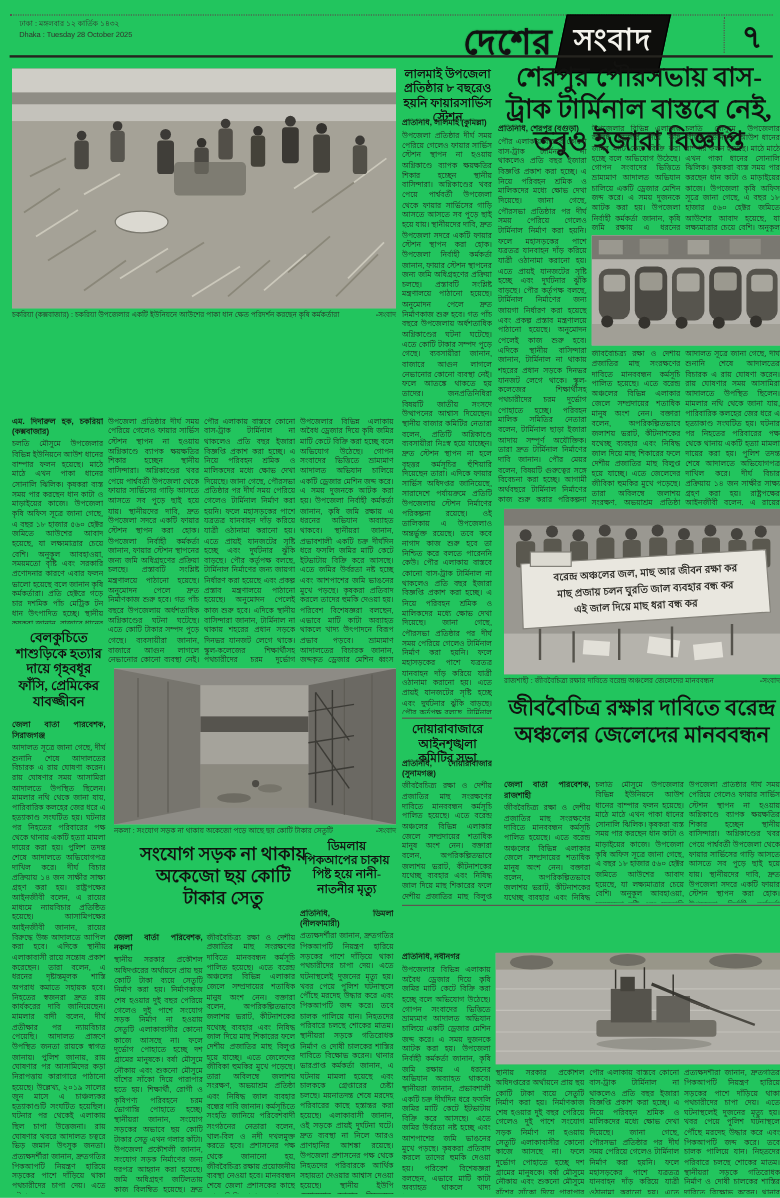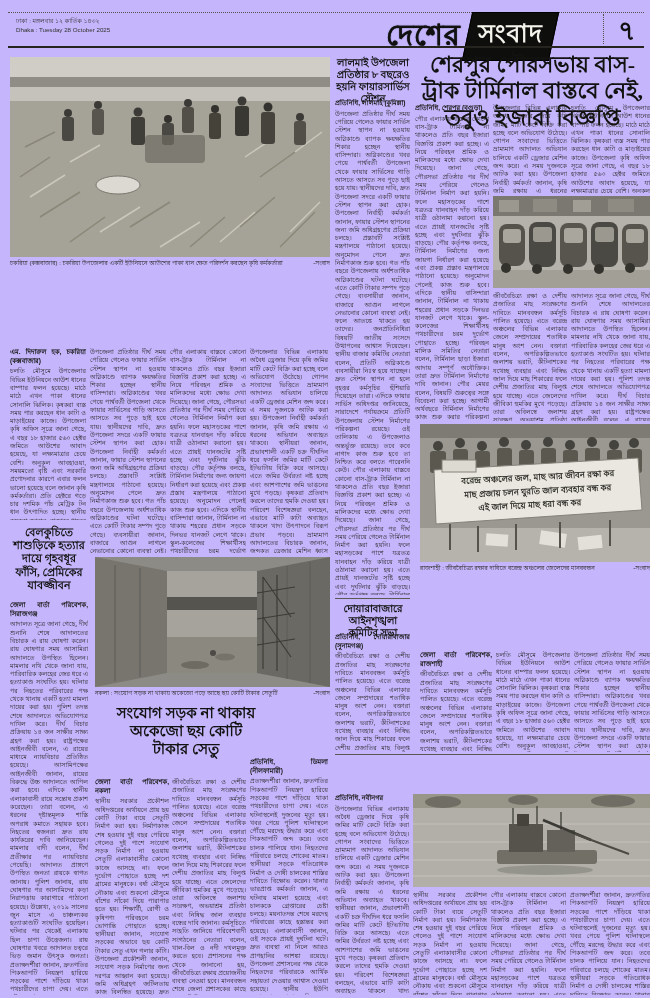--- a/index.html
+++ b/index.html
@@ -1,17 +1,17 @@
 <!DOCTYPE html>
 <html><head>
 <meta charset="utf-8">
 <style>
   html,body{margin:0;padding:0;}
   body{width:650px;height:998px;background:#dcdbd6;font-family:"Liberation Sans",sans-serif;}
-  .page{position:relative;width:650px;height:998px;background:#c4b5fd;overflow:hidden;color:#1a1a1a;}
+  .page{position:relative;width:650px;height:998px;background:#22c55e;overflow:hidden;color:#1a1a1a;}
   .abs{position:absolute;}
   .headline{font-weight:bold;text-align:center;color:#121210;line-height:1.2;font-family:"Liberation Serif","DejaVu Serif",serif;}
   .col{font-size:6.3px;line-height:1.32;text-align:justify;overflow:hidden;color:#26251f;word-break:break-word;}
   .byline{display:block;font-weight:bold;font-size:6.6px;margin:0 0 2px 0;color:#151510;}
   .cap{font-size:6px;color:#2a2923;display:flex;justify-content:space-between;line-height:1.1;}
   .photo{overflow:hidden;background:#a9a79f;}
   .photo svg{display:block;width:100%;height:100%;}
   .rule{border-top:1px solid #5a584f;}
   .rule2{border-top:2px solid #25241f;}
   .dotted-h{border-top:1px dotted #55544c;}
@@ -147,20 +147,21 @@
   <div class="abs headline" style="left:97px;top:704px;width:148px;font-size:15px;margin-left:15px;">সংযোগ সড়ক না থাকায় অকেজো ছয় কোটি টাকার সেতু</div>
   <div class="abs col" style="left:95px;top:778px;width:74px;height:217px;">
     <span class="byline">জেলা বার্তা পরিবেশক, নকলা</span>
     <span>স্থানীয় সরকার প্রকৌশল অধিদপ্তরের অর্থায়নে প্রায় ছয় কোটি টাকা ব্যয়ে সেতুটি নির্মাণ করা হয়। নির্মাণকাজ শেষ হওয়ার দুই বছর পেরিয়ে গেলেও দুই পাশে সংযোগ সড়ক নির্মাণ না হওয়ায় সেতুটি এলাকাবাসীর কোনো কাজে আসছে না। ফলে দুর্ভোগ পোহাতে হচ্ছে দশ গ্রামের মানুষকে। বর্ষা মৌসুমে নৌকায় এবং শুকনো মৌসুমে বাঁশের সাঁকো দিয়ে পারাপার হতে হয়। শিক্ষার্থী, রোগী ও কৃষিপণ্য পরিবহনে চরম ভোগান্তি পোহাতে হচ্ছে। স্থানীয়রা জানান, সংযোগ সড়কের অভাবে ছয় কোটি টাকার সেতু এখন গলার কাঁটা। উপজেলা প্রকৌশলী জানান, সংযোগ সড়ক নির্মাণের জন্য দরপত্র আহ্বান করা হয়েছে। জমি অধিগ্রহণ জটিলতায় কাজ বিলম্বিত হয়েছে। দ্রুত কাজ শুরু হবে বলে আশ্বাস দেন তিনি। এলাকাবাসীর দাবি, আশ্বাস নয়, দ্রুত বাস্তবায়ন চান তারা। সরেজমিনে দেখা যায়, সেতুর দুই পাশে মাটি না থাকায় মই বেয়ে উঠতে হয়।</span>
   </div>
   <div class="abs col" style="left:172px;top:778px;width:74px;height:217px;">
     <span>জীববৈচিত্র্য রক্ষা ও দেশীয় প্রজাতির মাছ সংরক্ষণের দাবিতে মানববন্ধন কর্মসূচি পালিত হয়েছে। এতে বরেন্দ্র অঞ্চলের বিভিন্ন এলাকার জেলে সম্প্রদায়ের শতাধিক মানুষ অংশ নেন। বক্তারা বলেন, অপরিকল্পিতভাবে জলাশয় ভরাট, কীটনাশকের যথেচ্ছ ব্যবহার এবং নিষিদ্ধ জাল দিয়ে মাছ শিকারের ফলে দেশীয় প্রজাতির মাছ বিলুপ্ত হয়ে যাচ্ছে। এতে জেলেদের জীবিকা হুমকির মুখে পড়েছে। তারা অবিলম্বে জলাশয় সংরক্ষণ, অভয়াশ্রম প্রতিষ্ঠা এবং নিষিদ্ধ জাল ব্যবহার বন্ধের দাবি জানান। কর্মসূচিতে সংহতি জানিয়ে পরিবেশবাদী সংগঠনের নেতারা বলেন, খাল-বিল ও নদী দখলমুক্ত করতে হবে। প্রশাসনের পক্ষ থেকে জানানো হয়, জীববৈচিত্র্য রক্ষায় প্রয়োজনীয় ব্যবস্থা নেওয়া হবে। মানববন্ধন শেষে জেলা প্রশাসকের কাছে স্মারকলিপি প্রদান করা হয়। স্মারকলিপিতে জেলেদের পুনর্বাসন, বিকল্প কর্মসংস্থান এবং সহজ শর্তে ঋণ প্রদানের দাবি জানানো হয়। আয়োজকরা জানান, দাবি আদায় না হলে আগামীতে আরও বৃহত্তর কর্মসূচি ঘোষণা করা হবে।</span>
     
   </div>
 
+  <div class="abs headline" style="left:250px;top:700px;width:78px;font-size:10px;">ডিমলায় পিকআপের চাকায় পিষ্ট হয়ে নানী-নাতনীর মৃত্যু</div>
   <div class="abs col" style="left:250px;top:758px;width:78px;height:237px;">
     <span class="byline">প্রতিনিধি, ডিমলা (নীলফামারী)</span>
     <span>প্রত্যক্ষদর্শীরা জানান, দ্রুতগতির পিকআপটি নিয়ন্ত্রণ হারিয়ে সড়কের পাশে দাঁড়িয়ে থাকা পথচারীদের চাপা দেয়। এতে ঘটনাস্থলেই দুজনের মৃত্যু হয়। খবর পেয়ে পুলিশ ঘটনাস্থলে পৌঁছে মরদেহ উদ্ধার করে এবং পিকআপটি জব্দ করে। তবে চালক পালিয়ে যান। নিহতদের পরিবারে চলছে শোকের মাতম। স্থানীয়রা সড়কে গতিরোধক নির্মাণ ও দোষী চালকের শাস্তির দাবিতে বিক্ষোভ করেন। থানার ভারপ্রাপ্ত কর্মকর্তা জানান, এ ঘটনায় মামলা হয়েছে এবং চালককে গ্রেপ্তারের চেষ্টা চলছে। ময়নাতদন্ত শেষে মরদেহ পরিবারের কাছে হস্তান্তর করা হয়েছে। এলাকাবাসী জানান, ওই সড়কে প্রায়ই দুর্ঘটনা ঘটে। দ্রুত ব্যবস্থা না নিলে আরও প্রাণহানির আশঙ্কা রয়েছে। উপজেলা প্রশাসনের পক্ষ থেকে নিহতদের পরিবারকে আর্থিক সহায়তা দেওয়ার আশ্বাস দেওয়া হয়েছে। স্থানীয় ইউপি চেয়ারম্যান জানান, নিহতদের দাফনের ব্যবস্থা করা হয়েছে।</span>
     
   </div>
 
   <div class="abs headline" style="left:335px;top:57px;width:76px;font-size:10px;">লালমাই উপজেলা প্রতিষ্ঠার ৮ বছরেও হয়নি ফায়ারসার্ভিস স্টেশন</div>
   <div class="abs col" style="left:335px;top:99px;width:75px;height:496px;">
     <span class="byline">প্রতিনিধি, লালমাই (কুমিল্লা)</span>
     <span>উপজেলা প্রতিষ্ঠার দীর্ঘ সময় পেরিয়ে গেলেও ফায়ার সার্ভিস স্টেশন স্থাপন না হওয়ায় অগ্নিকাণ্ডে ব্যাপক ক্ষয়ক্ষতির শিকার হচ্ছেন স্থানীয় বাসিন্দারা। অগ্নিকাণ্ডের খবর পেয়ে পার্শ্ববর্তী উপজেলা থেকে ফায়ার সার্ভিসের গাড়ি আসতে আসতে সব পুড়ে ছাই হয়ে যায়। স্থানীয়দের দাবি, দ্রুত উপজেলা সদরে একটি ফায়ার স্টেশন স্থাপন করা হোক। উপজেলা নির্বাহী কর্মকর্তা জানান, ফায়ার স্টেশন স্থাপনের জন্য জমি অধিগ্রহণের প্রক্রিয়া চলছে। প্রস্তাবটি সংশ্লিষ্ট মন্ত্রণালয়ে পাঠানো হয়েছে। অনুমোদন পেলে দ্রুত নির্মাণকাজ শুরু হবে। গত পাঁচ বছরে উপজেলায় অর্ধশতাধিক অগ্নিকাণ্ডের ঘটনা ঘটেছে। এতে কোটি টাকার সম্পদ পুড়ে গেছে। ব্যবসায়ীরা জানান, বাজারে আগুন লাগলে নেভানোর কোনো ব্যবস্থা নেই। ফলে আতঙ্কে থাকতে হয় তাদের। জনপ্রতিনিধিরা বিষয়টি জাতীয় সংসদে উত্থাপনের আশ্বাস দিয়েছেন। স্থানীয় বাজার কমিটির নেতারা বলেন, প্রতিটি অগ্নিকাণ্ডে ব্যবসায়ীরা নিঃস্ব হয়ে যাচ্ছেন। দ্রুত স্টেশন স্থাপন না হলে বৃহত্তর কর্মসূচির হুঁশিয়ারি দিয়েছেন তারা। এদিকে ফায়ার সার্ভিস অধিদপ্তর জানিয়েছে, সারাদেশে পর্যায়ক্রমে প্রতিটি উপজেলায় স্টেশন নির্মাণের পরিকল্পনা রয়েছে। ওই তালিকায় এ উপজেলাও অন্তর্ভুক্ত রয়েছে। তবে কবে নাগাদ কাজ শুরু হবে তা নিশ্চিত করে বলতে পারেননি কেউ।</span>
@@ -258,20 +259,21 @@
           <line x1="96" y1="100" x2="96" y2="126"></line>
           <line x1="140" y1="98" x2="140" y2="124"></line>
           <line x1="190" y1="96" x2="190" y2="122"></line>
         </g>
     </svg>
   </div>
   <div class="abs cap" style="left:420px;top:565px;width:230px;">
     <span>রাজশাহী : জীববৈচিত্র্য রক্ষার দাবিতে বরেন্দ্র অঞ্চলের জেলেদের মানববন্ধন</span>
     <span>-সংবাদ</span>
   </div>
+  <div class="abs headline" style="left:420px;top:580px;width:230px;font-size:18px;">জীববৈচিত্র রক্ষার দাবিতে বরেন্দ্র অঞ্চলের জেলেদের মানববন্ধন</div>
   <div class="abs col" style="left:420px;top:651px;width:72px;height:101px;">
     <span class="byline">জেলা বার্তা পরিবেশক, রাজশাহী</span>
     <span>জীববৈচিত্র্য রক্ষা ও দেশীয় প্রজাতির মাছ সংরক্ষণের দাবিতে মানববন্ধন কর্মসূচি পালিত হয়েছে। এতে বরেন্দ্র অঞ্চলের বিভিন্ন এলাকার জেলে সম্প্রদায়ের শতাধিক মানুষ অংশ নেন। বক্তারা বলেন, অপরিকল্পিতভাবে জলাশয় ভরাট, কীটনাশকের যথেচ্ছ ব্যবহার এবং নিষিদ্ধ জাল দিয়ে মাছ শিকারের ফলে দেশীয় প্রজাতির মাছ বিলুপ্ত হয়ে যাচ্ছে। এতে জেলেদের জীবিকা হুমকির মুখে পড়েছে। তারা অবিলম্বে জলাশয় সংরক্ষণ, অভয়াশ্রম প্রতিষ্ঠা এবং নিষিদ্ধ জাল ব্যবহার বন্ধের দাবি জানান। কর্মসূচিতে সংহতি জানিয়ে পরিবেশবাদী সংগঠনের নেতারা বলেন, খাল-বিল ও নদী দখলমুক্ত করতে হবে। প্রশাসনের পক্ষ থেকে জানানো হয়, জীববৈচিত্র্য রক্ষায় প্রয়োজনীয় ব্যবস্থা নেওয়া হবে। মানববন্ধন শেষে জেলা প্রশাসকের কাছে স্মারকলিপি প্রদান করা হয়। স্মারকলিপিতে জেলেদের পুনর্বাসন, বিকল্প কর্মসংস্থান এবং সহজ শর্তে ঋণ প্রদানের দাবি জানানো হয়। আয়োজকরা জানান, দাবি আদায় না হলে আগামীতে আরও বৃহত্তর কর্মসূচি ঘোষণা করা হবে।</span>
   </div>
   <div class="abs col" style="left:496px;top:651px;width:74px;height:101px;">চলতি মৌসুমে উপজেলার বিভিন্ন ইউনিয়নে আউশ ধানের বাম্পার ফলন হয়েছে। মাঠে মাঠে এখন পাকা ধানের সোনালি ঝিলিক। কৃষকরা ব্যস্ত সময় পার করছেন ধান কাটা ও মাড়াইয়ের কাজে। উপজেলা কৃষি অফিস সূত্রে জানা গেছে, এ বছর ১৮ হাজার ৫৬০ হেক্টর জমিতে আউশের আবাদ হয়েছে, যা লক্ষ্যমাত্রার চেয়ে বেশি। অনুকূল আবহাওয়া, সময়মতো বৃষ্টি এবং সরকারি প্রণোদনার কারণে এবার ফলন ভালো হয়েছে বলে জানান কৃষি কর্মকর্তারা। প্রতি হেক্টরে গড়ে চার দশমিক পাঁচ মেট্রিক টন ধান উৎপাদিত হচ্ছে। স্থানীয় কৃষকরা জানান, বাজারে ধানের দামও ভালো থাকায় তারা লাভবান হচ্ছেন। উপজেলা কৃষি কর্মকর্তা বলেন, কৃষকদের মাঝে উন্নত জাতের বীজ, সার ও কীটনাশক বিতরণ করা হয়েছে। মাঠ পর্যায়ে উপসহকারী কৃষি কর্মকর্তারা নিয়মিত পরামর্শ দিয়ে যাচ্ছেন। আগামীতে আবাদ আরও বাড়বে বলে আশা করা হচ্ছে। কয়েকজন কৃষক জানান, বিগত বছরের তুলনায় এবার ফলন প্রায় দ্বিগুণ হয়েছে। শ্রমিক সংকট থাকলেও কম্বাইন হারভেস্টারের সাহায্যে দ্রুত ধান ঘরে তুলতে পারছেন তারা।</div>
   <div class="abs col" style="left:574px;top:651px;width:76px;height:101px;">উপজেলা প্রতিষ্ঠার দীর্ঘ সময় পেরিয়ে গেলেও ফায়ার সার্ভিস স্টেশন স্থাপন না হওয়ায় অগ্নিকাণ্ডে ব্যাপক ক্ষয়ক্ষতির শিকার হচ্ছেন স্থানীয় বাসিন্দারা। অগ্নিকাণ্ডের খবর পেয়ে পার্শ্ববর্তী উপজেলা থেকে ফায়ার সার্ভিসের গাড়ি আসতে আসতে সব পুড়ে ছাই হয়ে যায়। স্থানীয়দের দাবি, দ্রুত উপজেলা সদরে একটি ফায়ার স্টেশন স্থাপন করা হোক। উপজেলা নির্বাহী কর্মকর্তা জানান, ফায়ার স্টেশন স্থাপনের জন্য জমি অধিগ্রহণের প্রক্রিয়া চলছে। প্রস্তাবটি সংশ্লিষ্ট মন্ত্রণালয়ে পাঠানো হয়েছে। অনুমোদন পেলে দ্রুত নির্মাণকাজ শুরু হবে। গত পাঁচ বছরে উপজেলায় অর্ধশতাধিক অগ্নিকাণ্ডের ঘটনা ঘটেছে। এতে কোটি টাকার সম্পদ পুড়ে গেছে। ব্যবসায়ীরা জানান, বাজারে আগুন লাগলে নেভানোর কোনো ব্যবস্থা নেই। ফলে আতঙ্কে থাকতে হয় তাদের। জনপ্রতিনিধিরা বিষয়টি জাতীয় সংসদে উত্থাপনের আশ্বাস দিয়েছেন। স্থানীয় বাজার কমিটির নেতারা বলেন, প্রতিটি অগ্নিকাণ্ডে ব্যবসায়ীরা নিঃস্ব হয়ে যাচ্ছেন। দ্রুত স্টেশন স্থাপন না হলে বৃহত্তর কর্মসূচির হুঁশিয়ারি দিয়েছেন তারা। এদিকে ফায়ার সার্ভিস অধিদপ্তর জানিয়েছে, সারাদেশে পর্যায়ক্রমে প্রতিটি উপজেলায় স্টেশন নির্মাণের পরিকল্পনা রয়েছে। ওই তালিকায় এ উপজেলাও অন্তর্ভুক্ত রয়েছে। তবে কবে নাগাদ কাজ শুরু হবে তা নিশ্চিত করে বলতে পারেননি কেউ।</div>
 
   <div class="abs rule" style="left:335px;top:754px;width:315px;"></div>
   <div class="abs col" style="left:335px;top:794px;width:74px;height:201px;">
     <span class="byline">প্রতিনিধি, নবীনগর</span>

